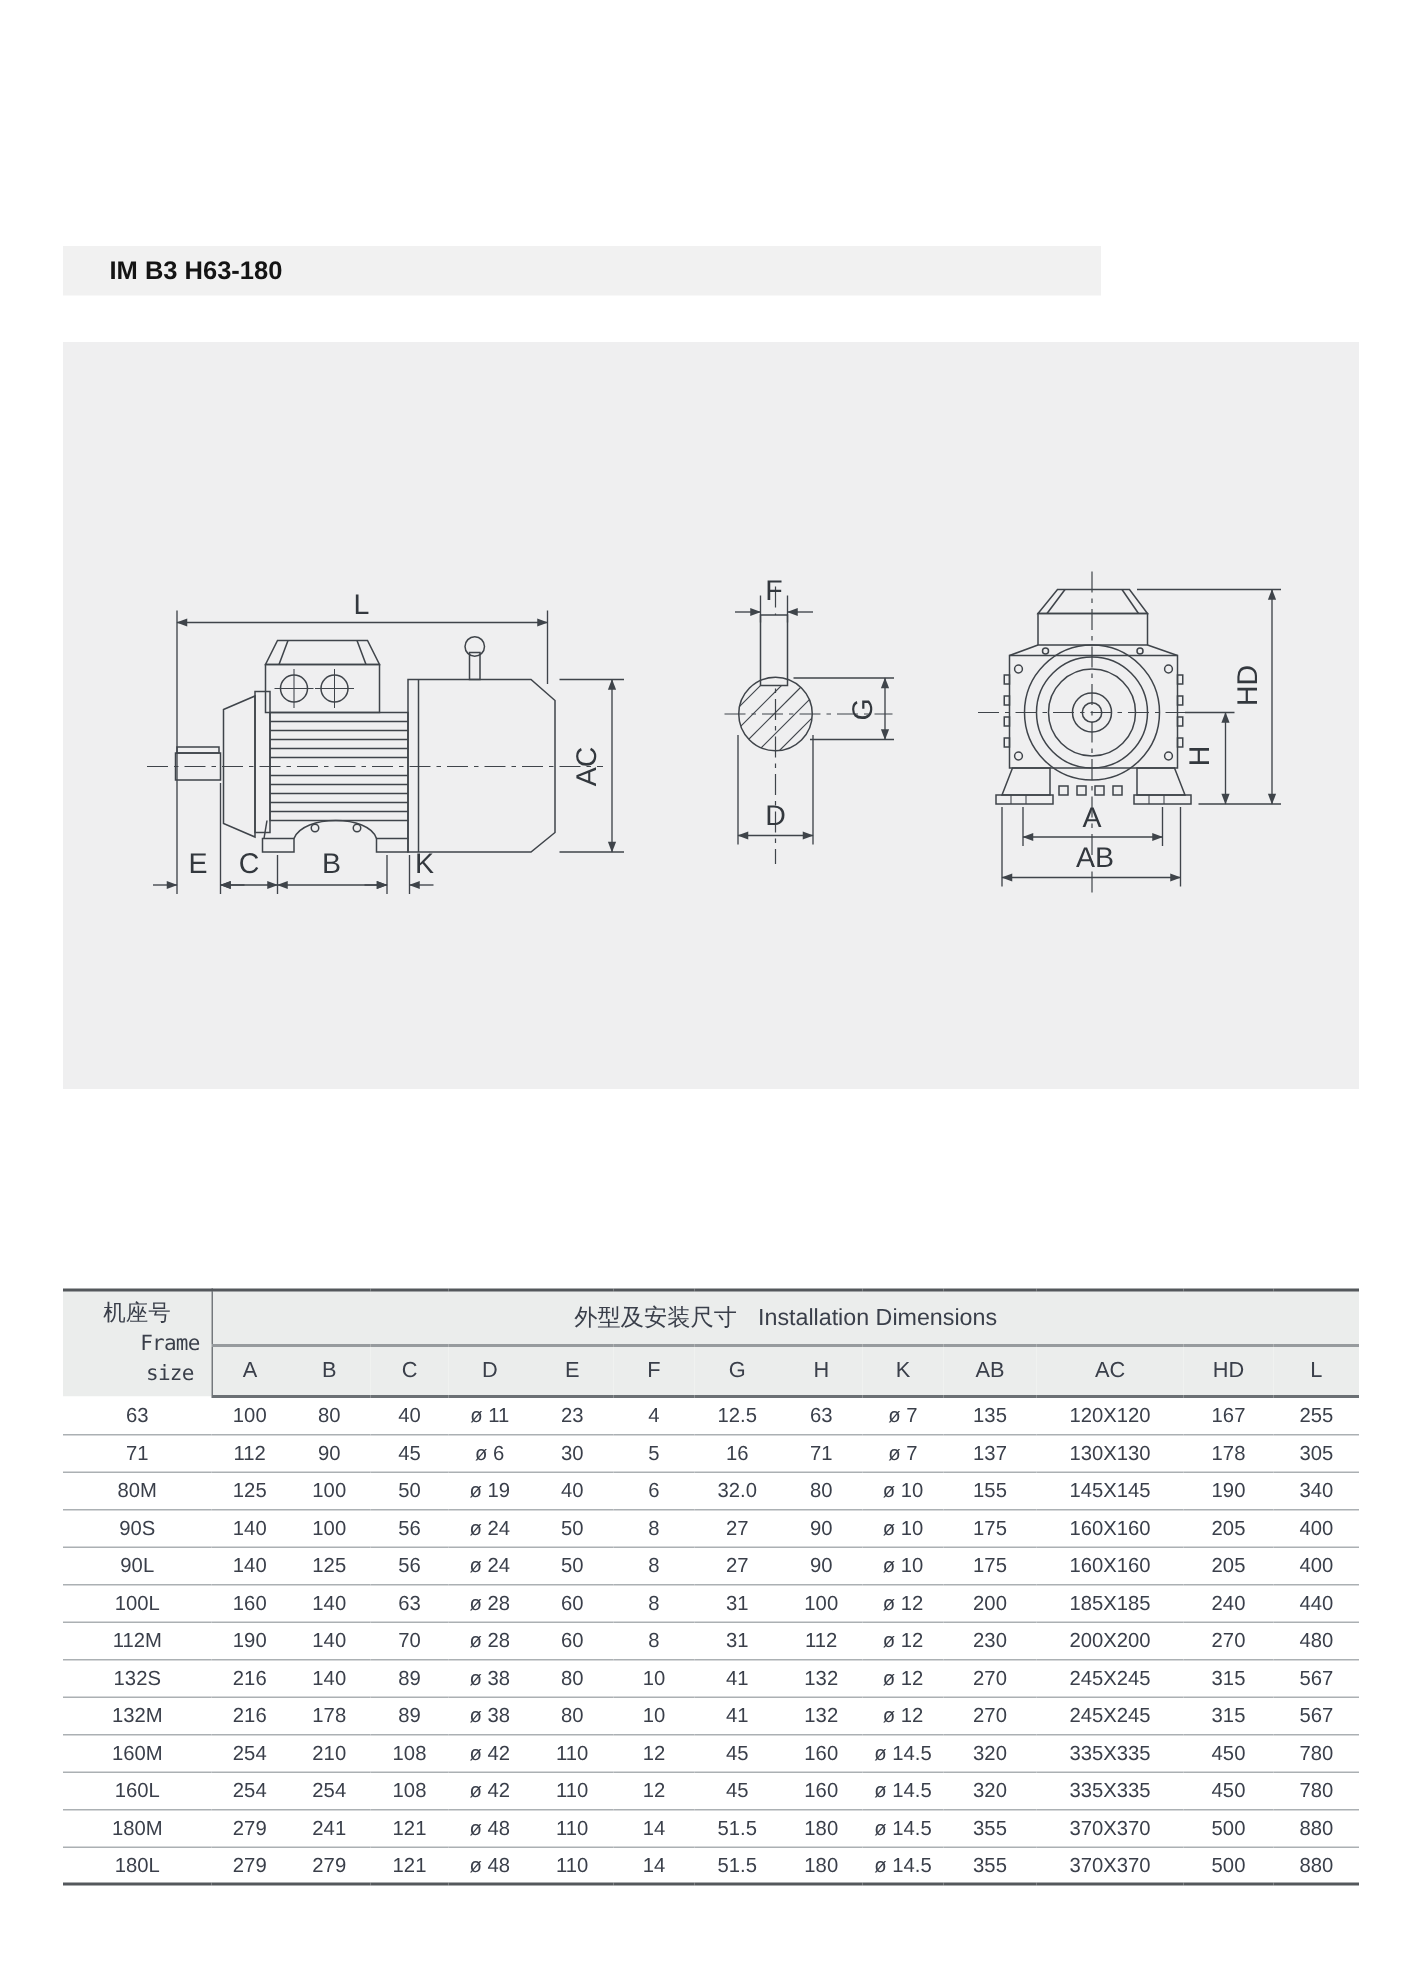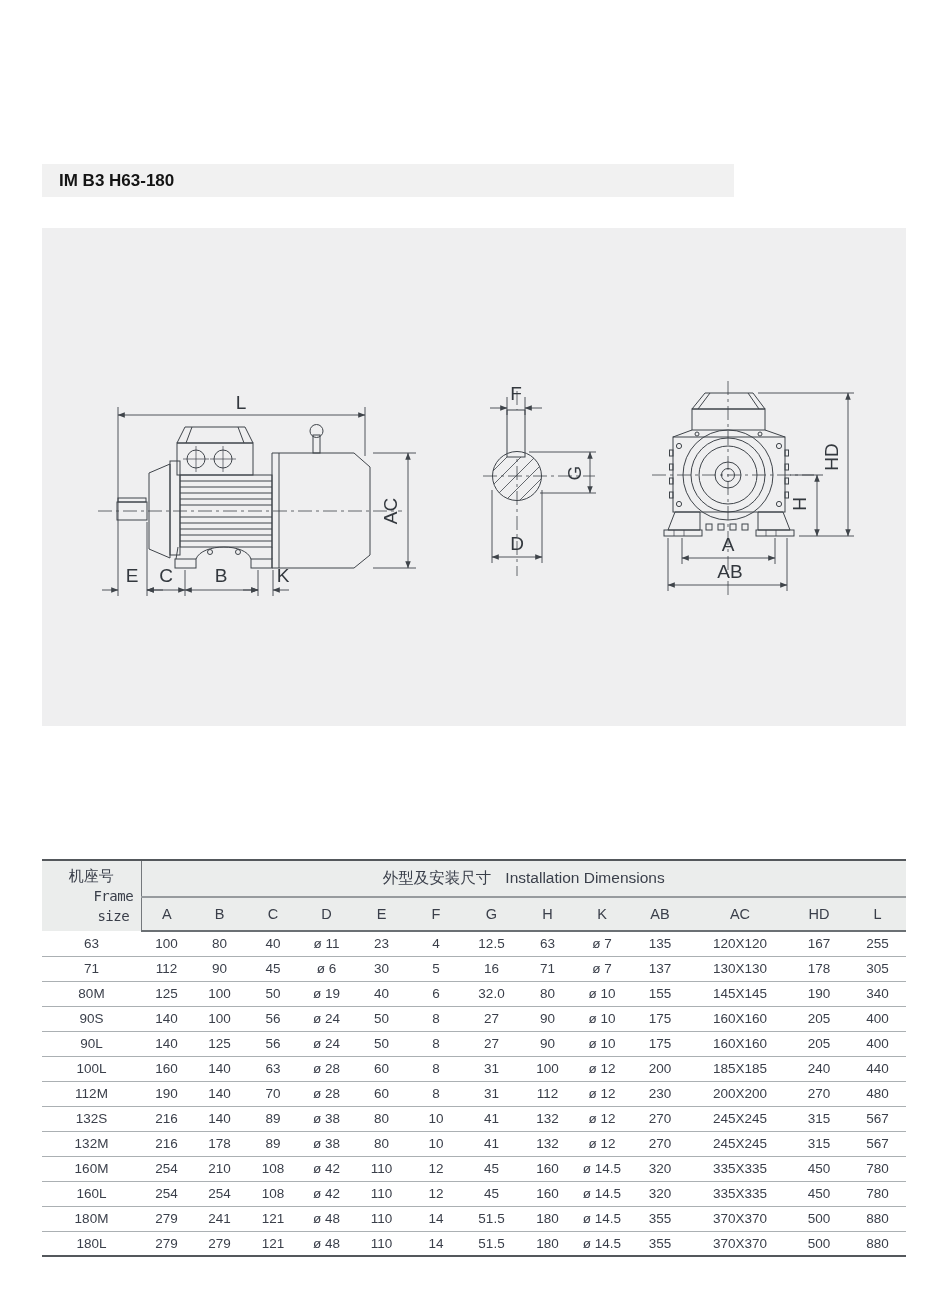--- a/index.html
+++ b/index.html
@@ -24,21 +24,21 @@
     font-size: 25px;
     font-weight: bold;
     letter-spacing: 0.5px;
   }
   .subtitle-strip {
     position: absolute;
     left: 42px; top: 164px;
     width: 692px; height: 33px;
     background: #f1f1f1;
     display: flex; align-items: center;
-    padding-left: 17px;
+    padding-left: 31px;
   }
   .subtitle-strip .subtitle {
     font-size: 17px;
     font-weight: bold;
     color: #141414;
   }
   .diagram-panel {
     position: absolute;
     left: 42px; top: 228px;
     width: 864px; height: 498px;

